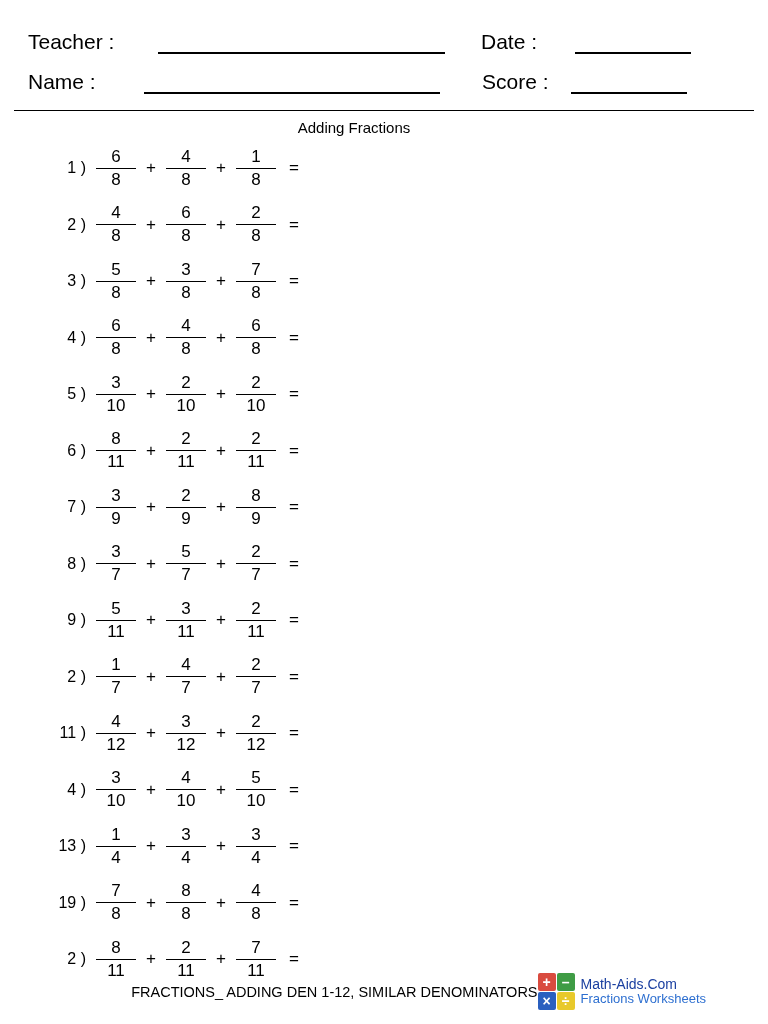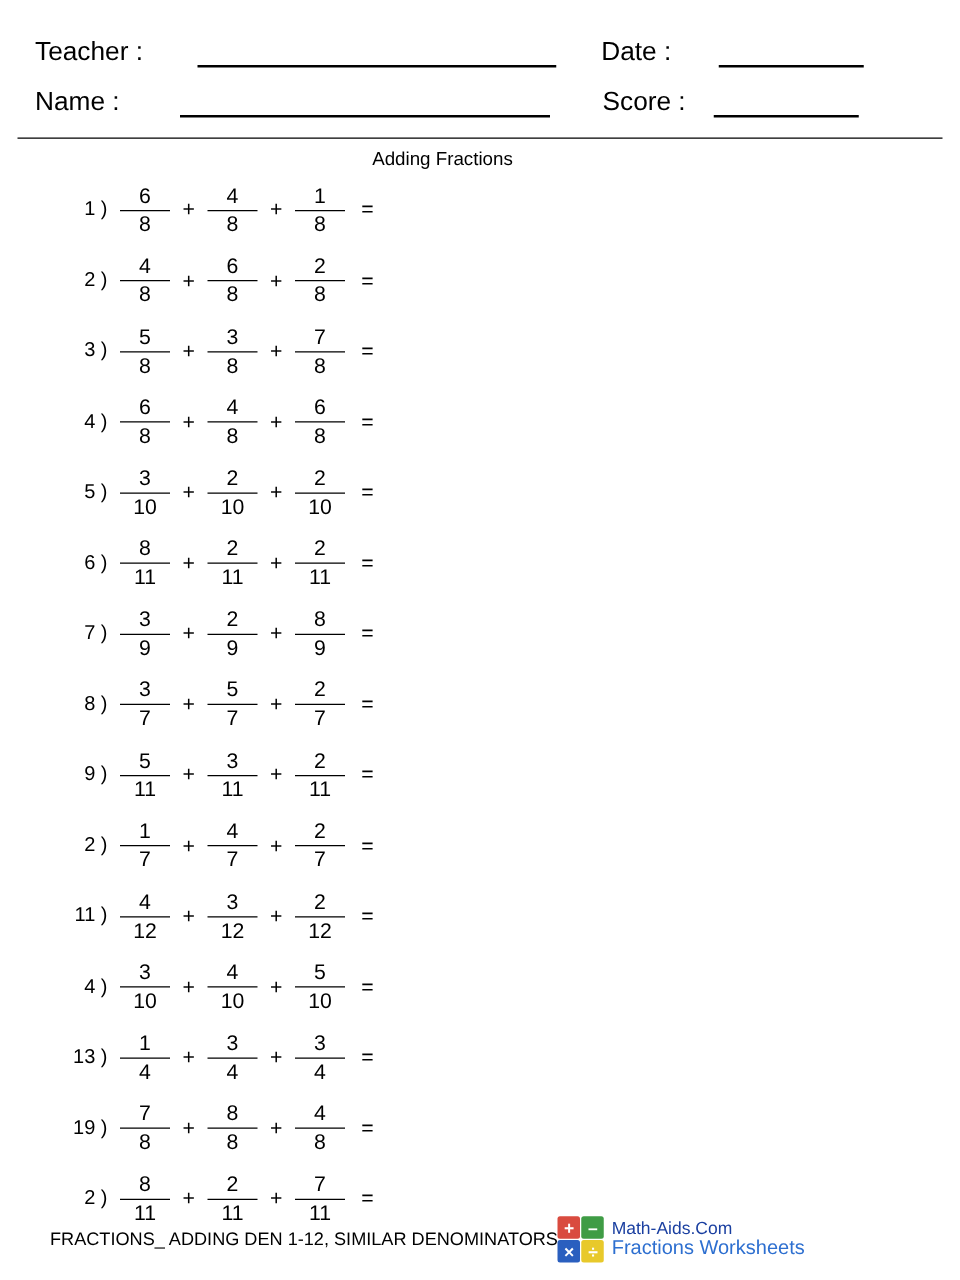--- a/index.html
+++ b/index.html
@@ -115,21 +115,21 @@
 
   
   .footer {
     position: absolute;
     left: 0;
     right: 0;
     bottom: 14px;
     padding: 0 14px;
     display: flex;
     align-items: center;
-    justify-content: flex-start;
+    justify-content: flex-end;
   }
   .footer-text {
     font-size: 14.5px;
     padding-left: 26px;
   }
   .logo {
     display: flex;
     align-items: center;
     padding-right: 48px;
   }
@@ -157,21 +157,21 @@
     display: flex;
     flex-direction: column;
     line-height: 1.15;
   }
   .logo-title {
     font-size: 14px;
     color: #1a3fa0;
     font-weight: normal;
   }
   .logo-sub {
-    font-size: 16px;
+    font-size: 13px;
     color: #2d6fd0;
   }
 </style>
 </head>
 <body>
 
 <div class="page">
 
   <div class="header">
     <div class="hdr-row">

